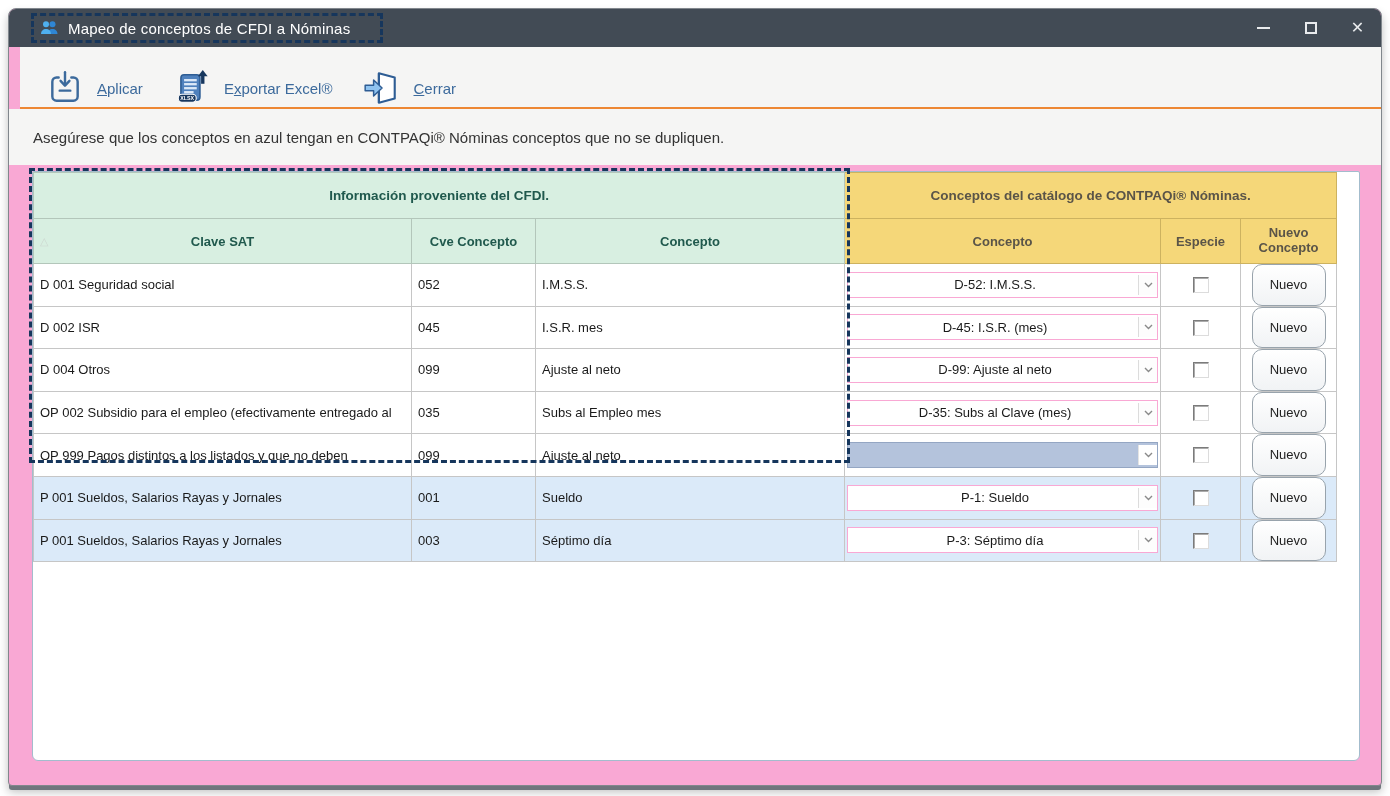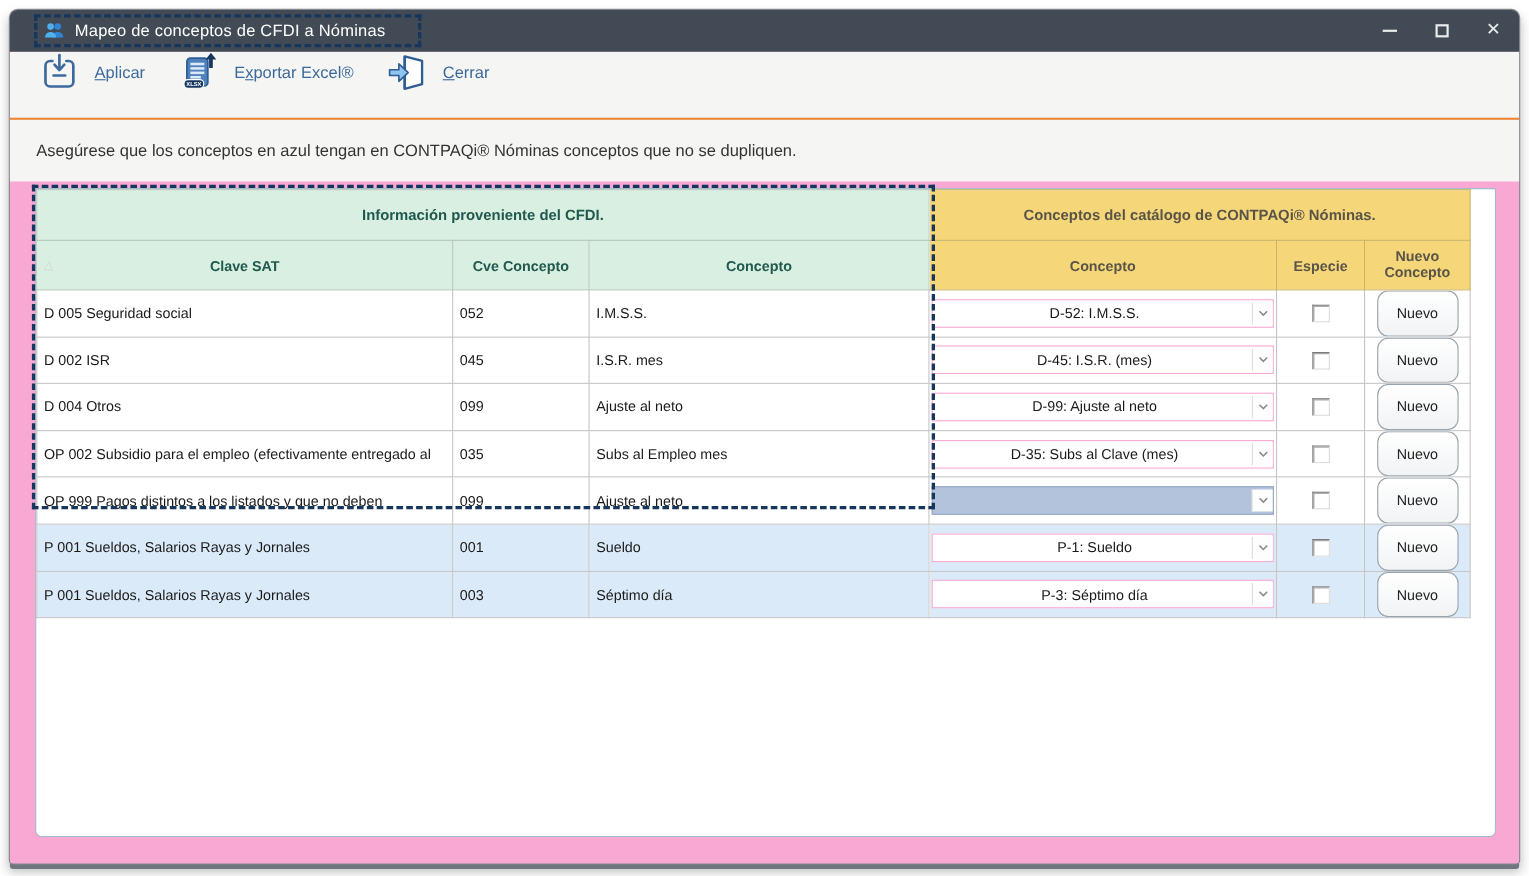--- a/index.html
+++ b/index.html
@@ -27,22 +27,22 @@
   }
   .app-icon{ width:20px; height:20px; margin-right:9px; display:inline-flex; z-index:1; }
   .title-text{ font-size:15px; letter-spacing:.2px; z-index:1; white-space:nowrap; }
   .controls{ margin-left:auto; display:flex; height:100%; }
   .ctrl{ width:47px; height:100%; display:flex; align-items:center; justify-content:center; }
   .glyph-min{ width:13px; border-top:2px solid #e9ebed; }
   .glyph-max{ width:12px; height:12px; border:2px solid #e9ebed; }
   .glyph-close{ font-size:16px; color:#e9ebed; line-height:1; }
   
   .toolbar{
-    flex:0 0 62px; display:flex; align-items:flex-start; gap:30px;
-    padding-left:26px; background:#f5f5f4; border-bottom:2px solid #ed8733;
+    flex:0 0 62px; display:flex; align-items:flex-end; gap:30px;
+    padding-left:26px; background:#f5f5f4; border-bottom:2px solid #ed8733;margin-left:11px;
   }
   .tool-btn{ display:flex; align-items:center; gap:13px; cursor:pointer; }
   .tool-btn .lbl{ font-size:15px; color:#3c6a9c; white-space:nowrap; }
   .tool-btn .icon{ display:inline-flex; }
   
   .info{
     flex:0 0 56px; display:flex; align-items:center; padding-left:24px;
     font-size:15px; color:#333333; background:#f5f5f4; white-space:nowrap;
   }
   
@@ -201,21 +201,21 @@
           <th class="h-green h-clave"><span class="sort-tri">△</span><span>Clave SAT</span></th>
           <th class="h-green">Cve Concepto</th>
           <th class="h-green">Concepto</th>
           <th class="h-yellow">Concepto</th>
           <th class="h-yellow">Especie</th>
           <th class="h-yellow h-nuevo">Nuevo Concepto</th>
         </tr>
       </thead>
       <tbody>
         <tr class="row">
-          <td class="txt">D 005 Seguridad social</td>
+          <td class="txt">D 001 Seguridad social</td>
           <td class="txt">052</td>
           <td class="txt">I.M.S.S.</td>
           <td class="td-combo">
               <div class="combo">
                 <span class="combo-text">D-52: I.M.S.S.</span>
                 <span class="combo-btn">
                   <svg width="9" height="6" viewBox="0 0 9 6">
                     <polyline points="1,1 4.5,4.5 8,1" fill="none" stroke="#8a8a8a" stroke-width="1.4"></polyline>
                   </svg>
                 </span>

